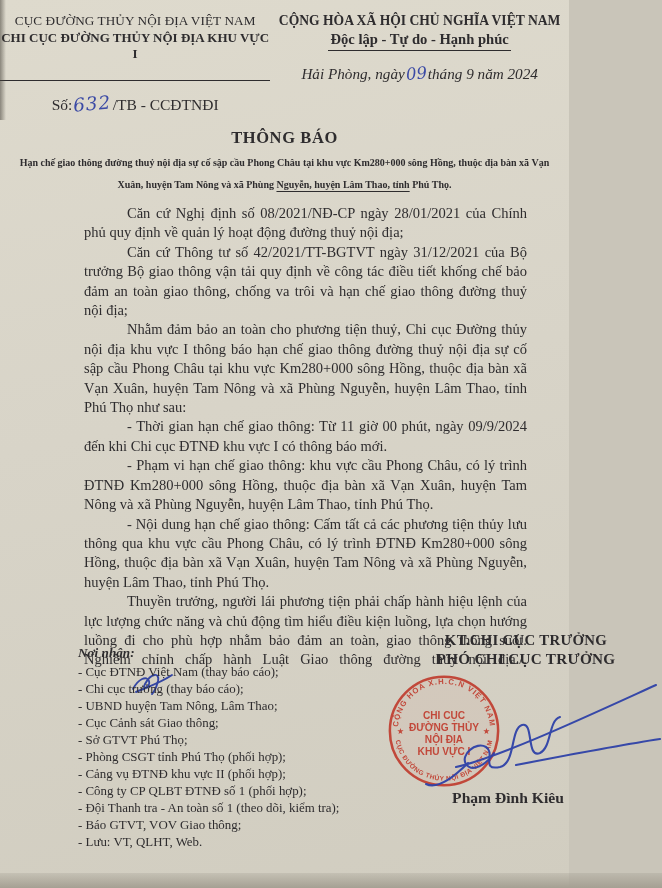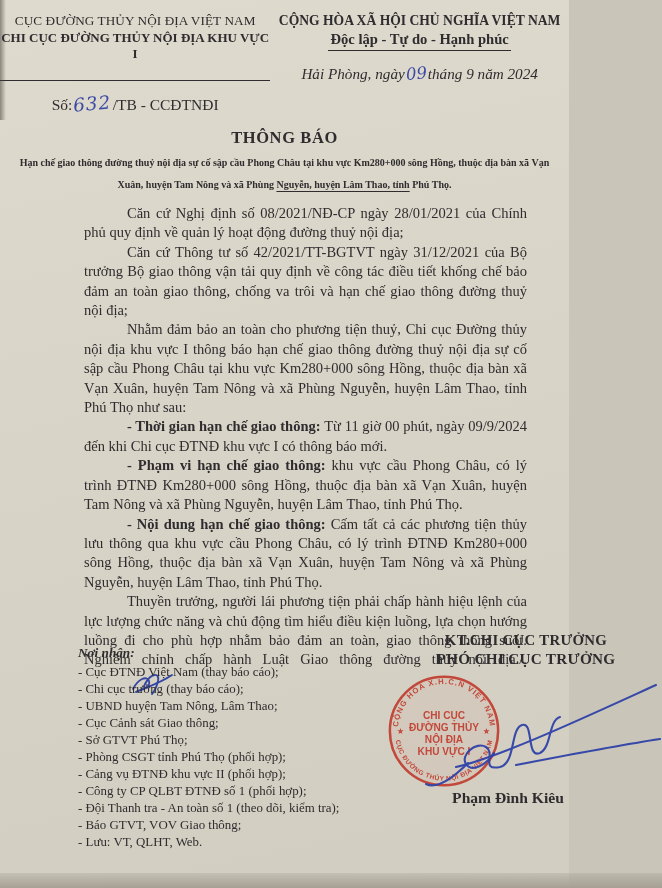--- a/index.html
+++ b/index.html
@@ -38,21 +38,21 @@
 
   
   .title{text-align:center;margin-top:14px;font-size:16.5px;font-weight:bold;letter-spacing:.6px;}
   .subtitle{width:556px;margin:4px auto 0;text-align:center;font-weight:bold;
     font-size:10px;line-height:21.5px;}
   .subtitle .u{text-decoration:underline;text-underline-offset:3px;}
 
   
   .body-block{margin:9px 42px 0 84px;font-size:14.5px;line-height:19.4px;text-align:justify;}
   .body-block p{margin:0;text-indent:43px;}
-  .lead{font-weight:bold;}
+  .lead{font-weight:normal;}
   .paraph{display:inline-block;vertical-align:-7px;margin-left:2px;}
 
   
   .recipients{position:absolute;left:78px;top:644px;width:300px;font-size:12.9px;line-height:17px;}
   .r-head{font-weight:bold;font-style:italic;font-size:13.2px;margin-bottom:3px;}
   .sign-titles{position:absolute;left:376px;top:632px;width:300px;text-align:center;font-weight:bold;}
   .sign-t1{font-size:14.8px;letter-spacing:.3px;}
   .sign-t2{font-size:15.2px;margin-top:1px;letter-spacing:.3px;}
   .signer-name{position:absolute;left:380px;top:789px;width:256px;text-align:center;
     font-weight:bold;font-size:15.6px;}

